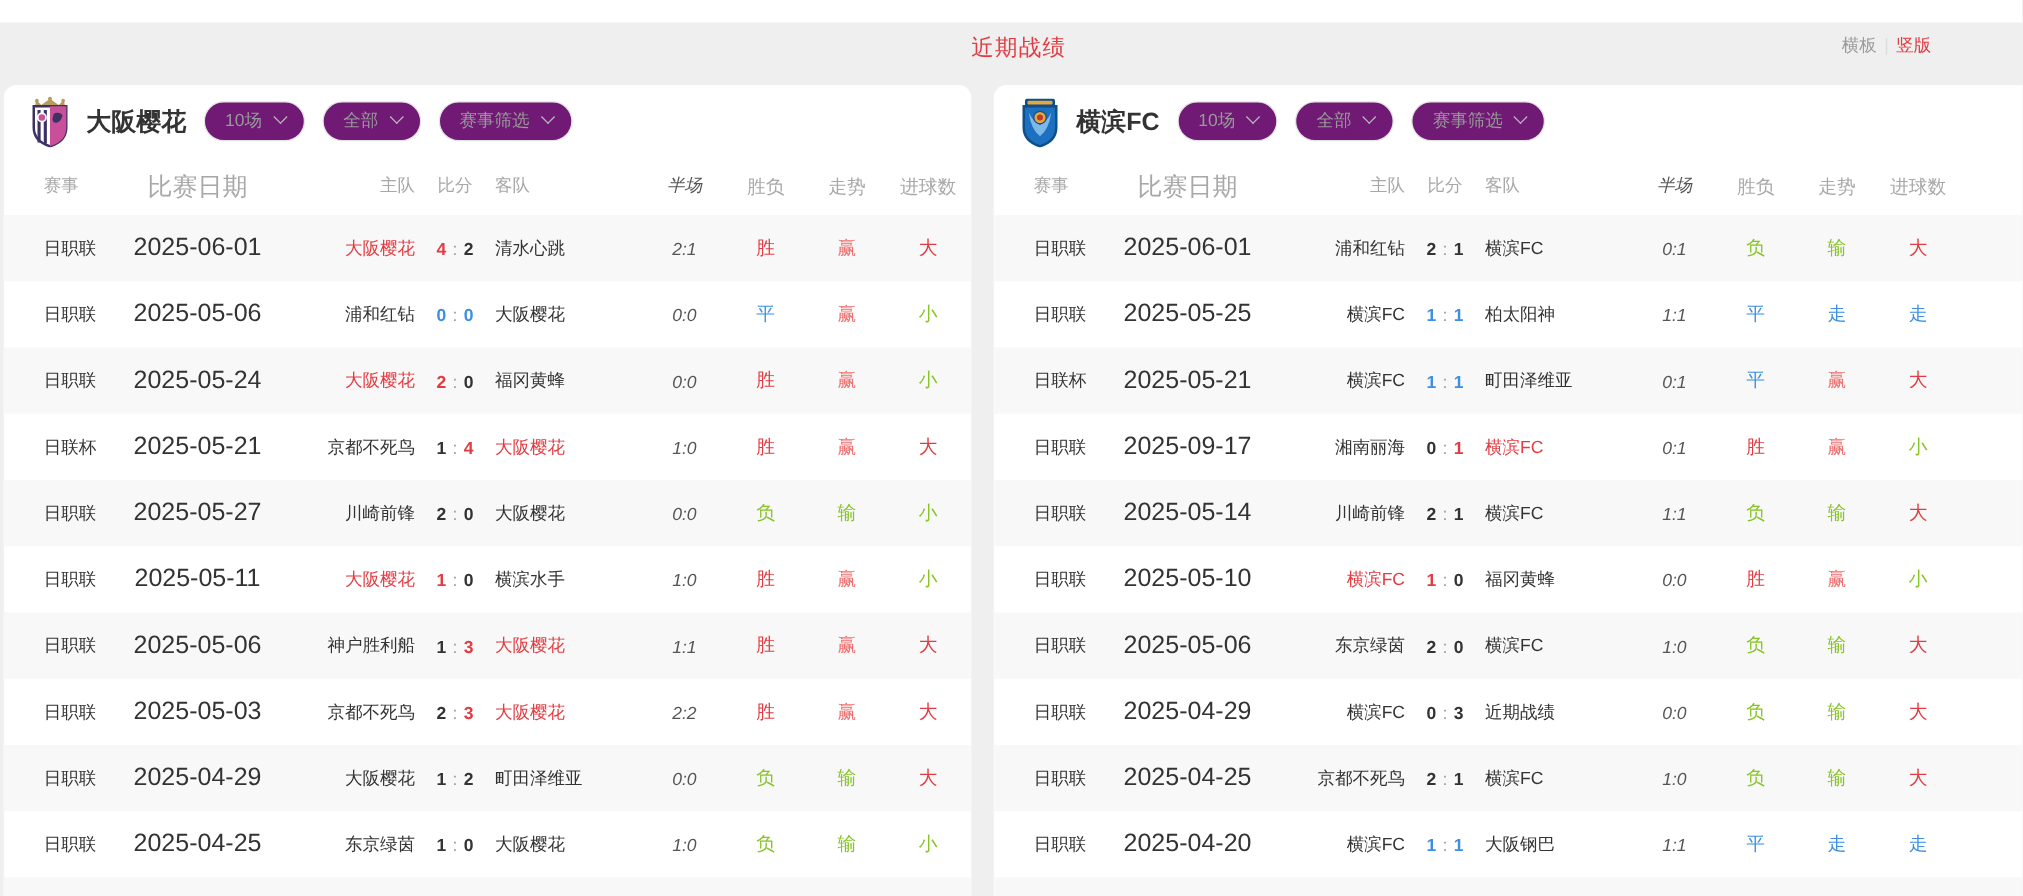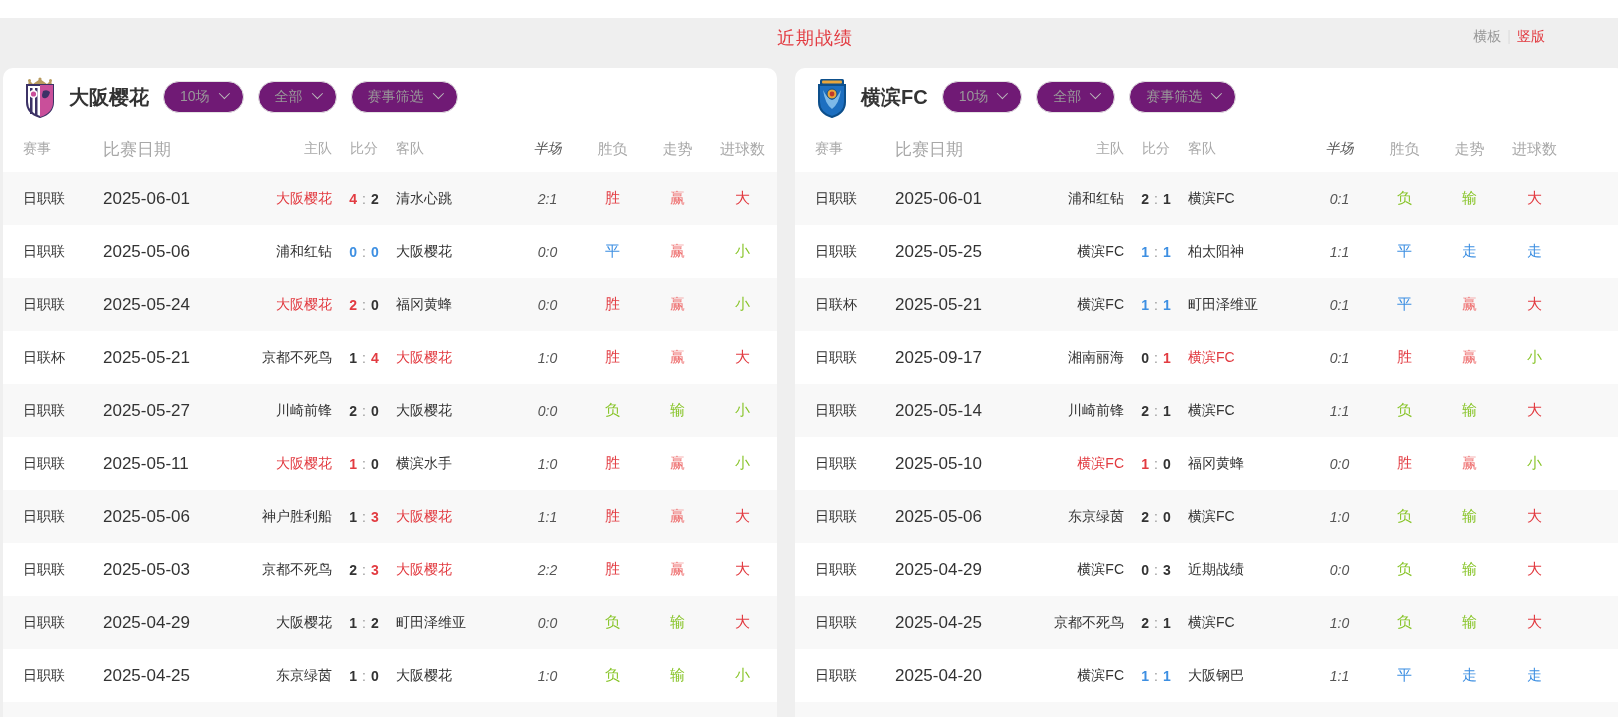--- a/index.html
+++ b/index.html
@@ -41,22 +41,22 @@
   .chev {
     width:8px; height:8px; border-right:1.5px solid #bbb; border-bottom:1.5px solid #bbb;
     transform:rotate(45deg) translateY(-2px); display:inline-block; margin-left:9px; margin-top:-4px;
   }
 
   .thead { height:46px; display:flex; align-items:center; font-size:14px; color:#a8a8a8; }
   .trow  { height:53px; display:flex; align-items:center; font-size:14px; }
   .trow.odd { background:#f8f8f8; }
   .stripe-extra { height:53px; background:#f8f8f8; }
 
-  .c-comp  { width:100px; padding-left:20px; text-align:left; }
-  .c-date  { width:110px; text-align:left; font-size:17px; }
+  .c-comp  { width:100px; padding-left:32px; text-align:left; }
+  .c-date  { width:110px; text-align:center; font-size:20px; }
   .c-match { width:302px; display:flex; align-items:center; }
   .c-match .home  { flex:1; text-align:right; white-space:nowrap; }
   .c-match .away  { flex:1; text-align:left;  white-space:nowrap; }
   .c-match .score { width:64px; text-align:center; white-space:nowrap; }
   .c-match .score b { font-weight:600; color:#333; }
   .c-match .score i { font-style:normal; color:#999; margin:0 5px; }
   .c-half  { width:65px; text-align:center; color:#555;font-style:italic; }
   .c-res, .c-trend, .c-goals { width:65px; text-align:center; font-size:15px; }
 
   .thead .c-match .home, .thead .c-match .away, .thead .c-match .score { font-size:14px; color:#a8a8a8; }

